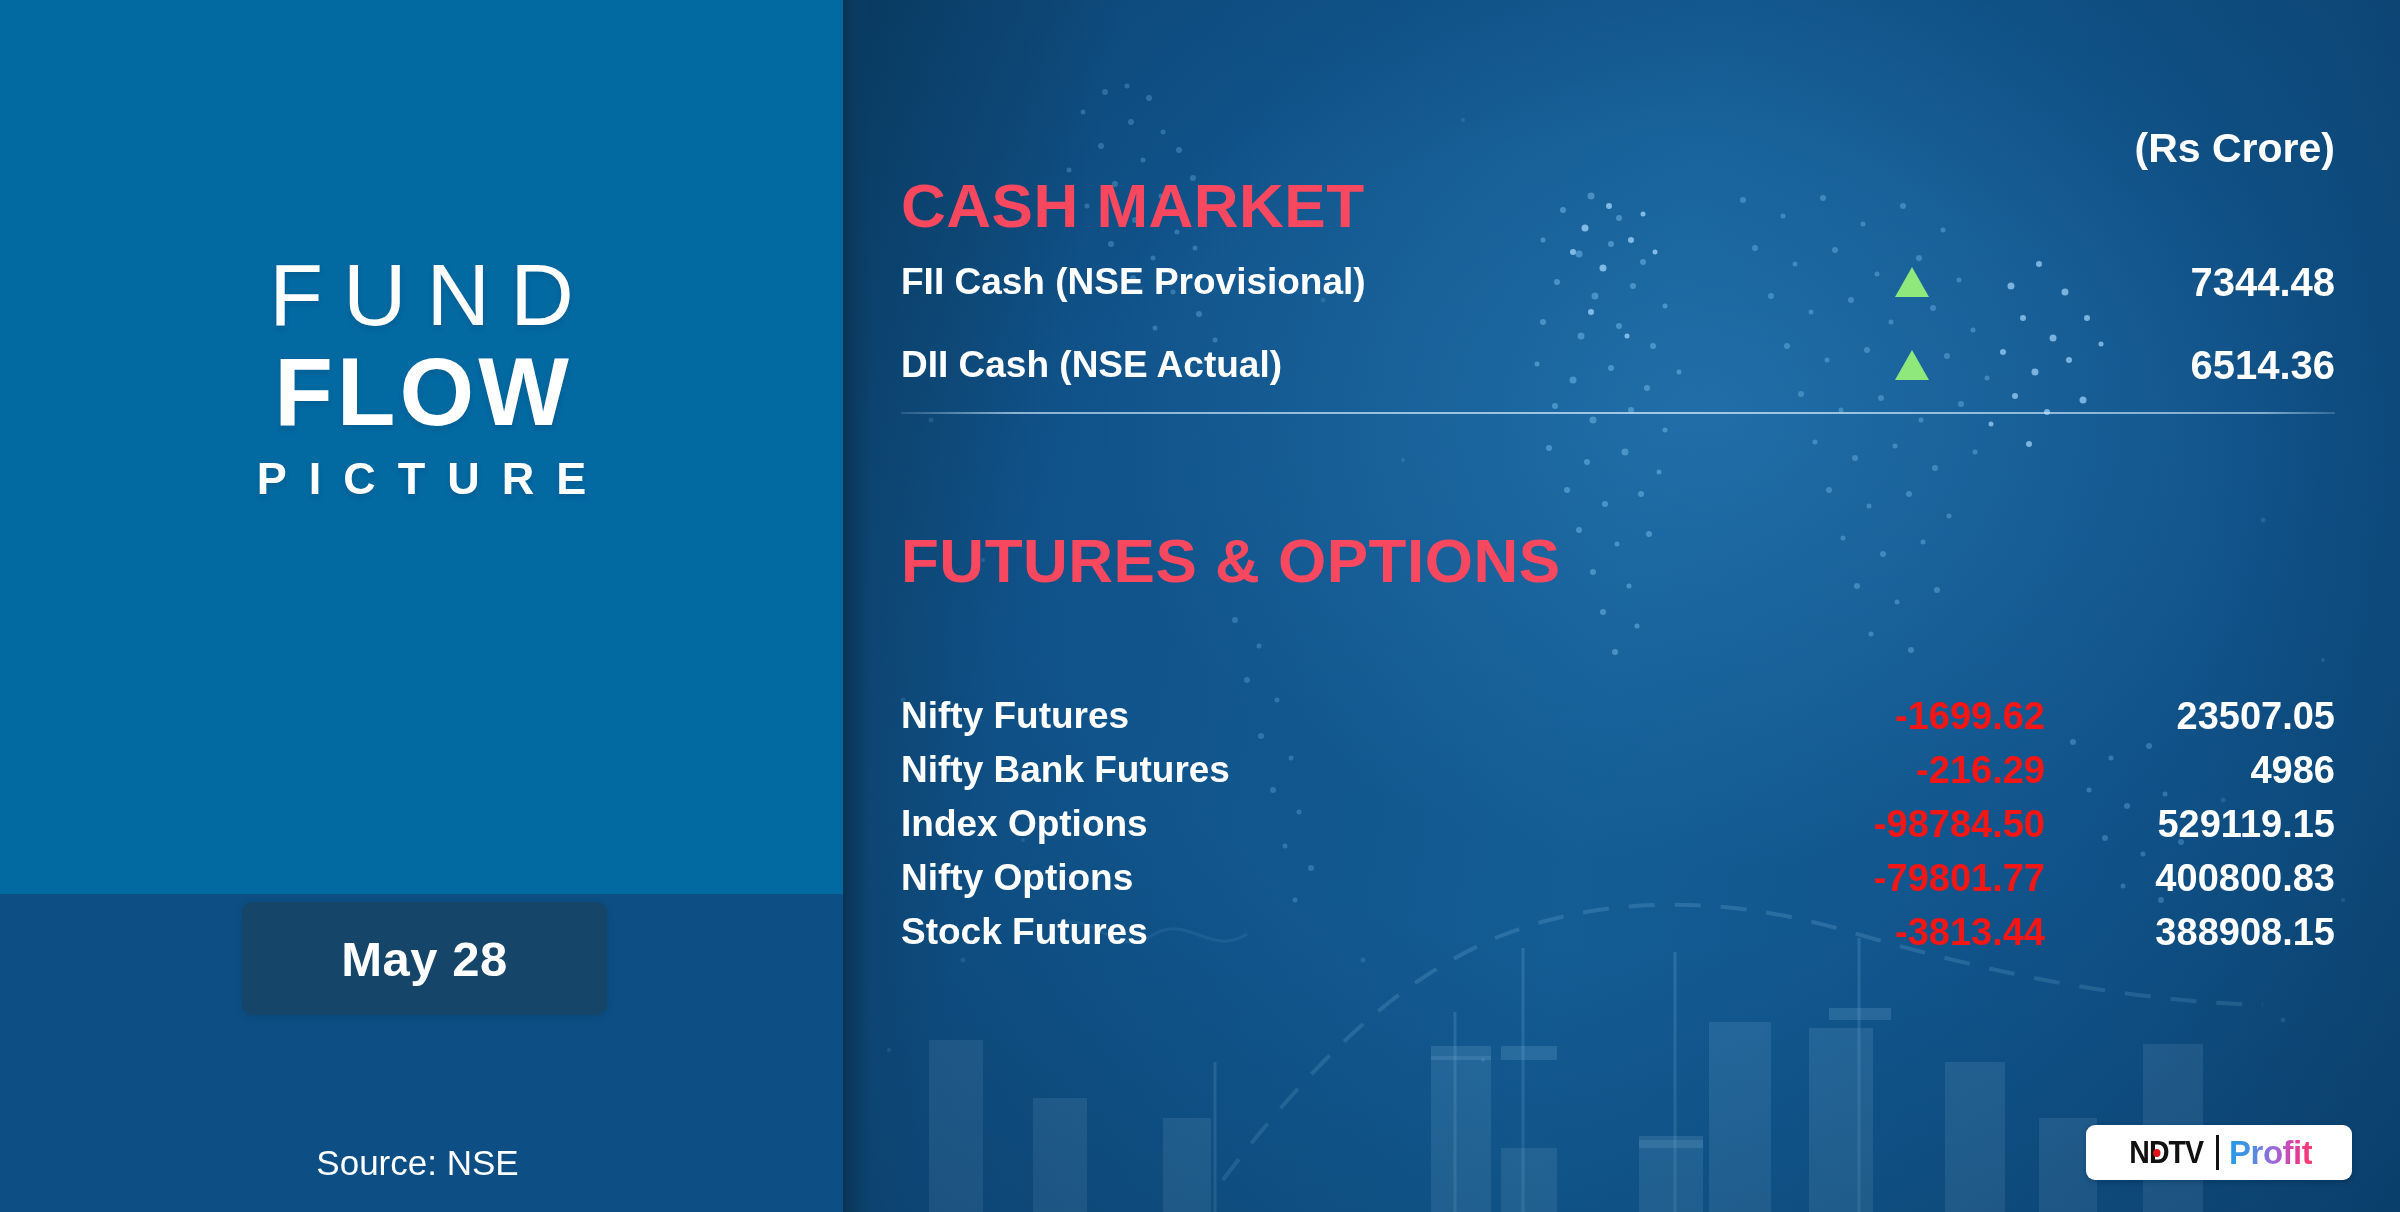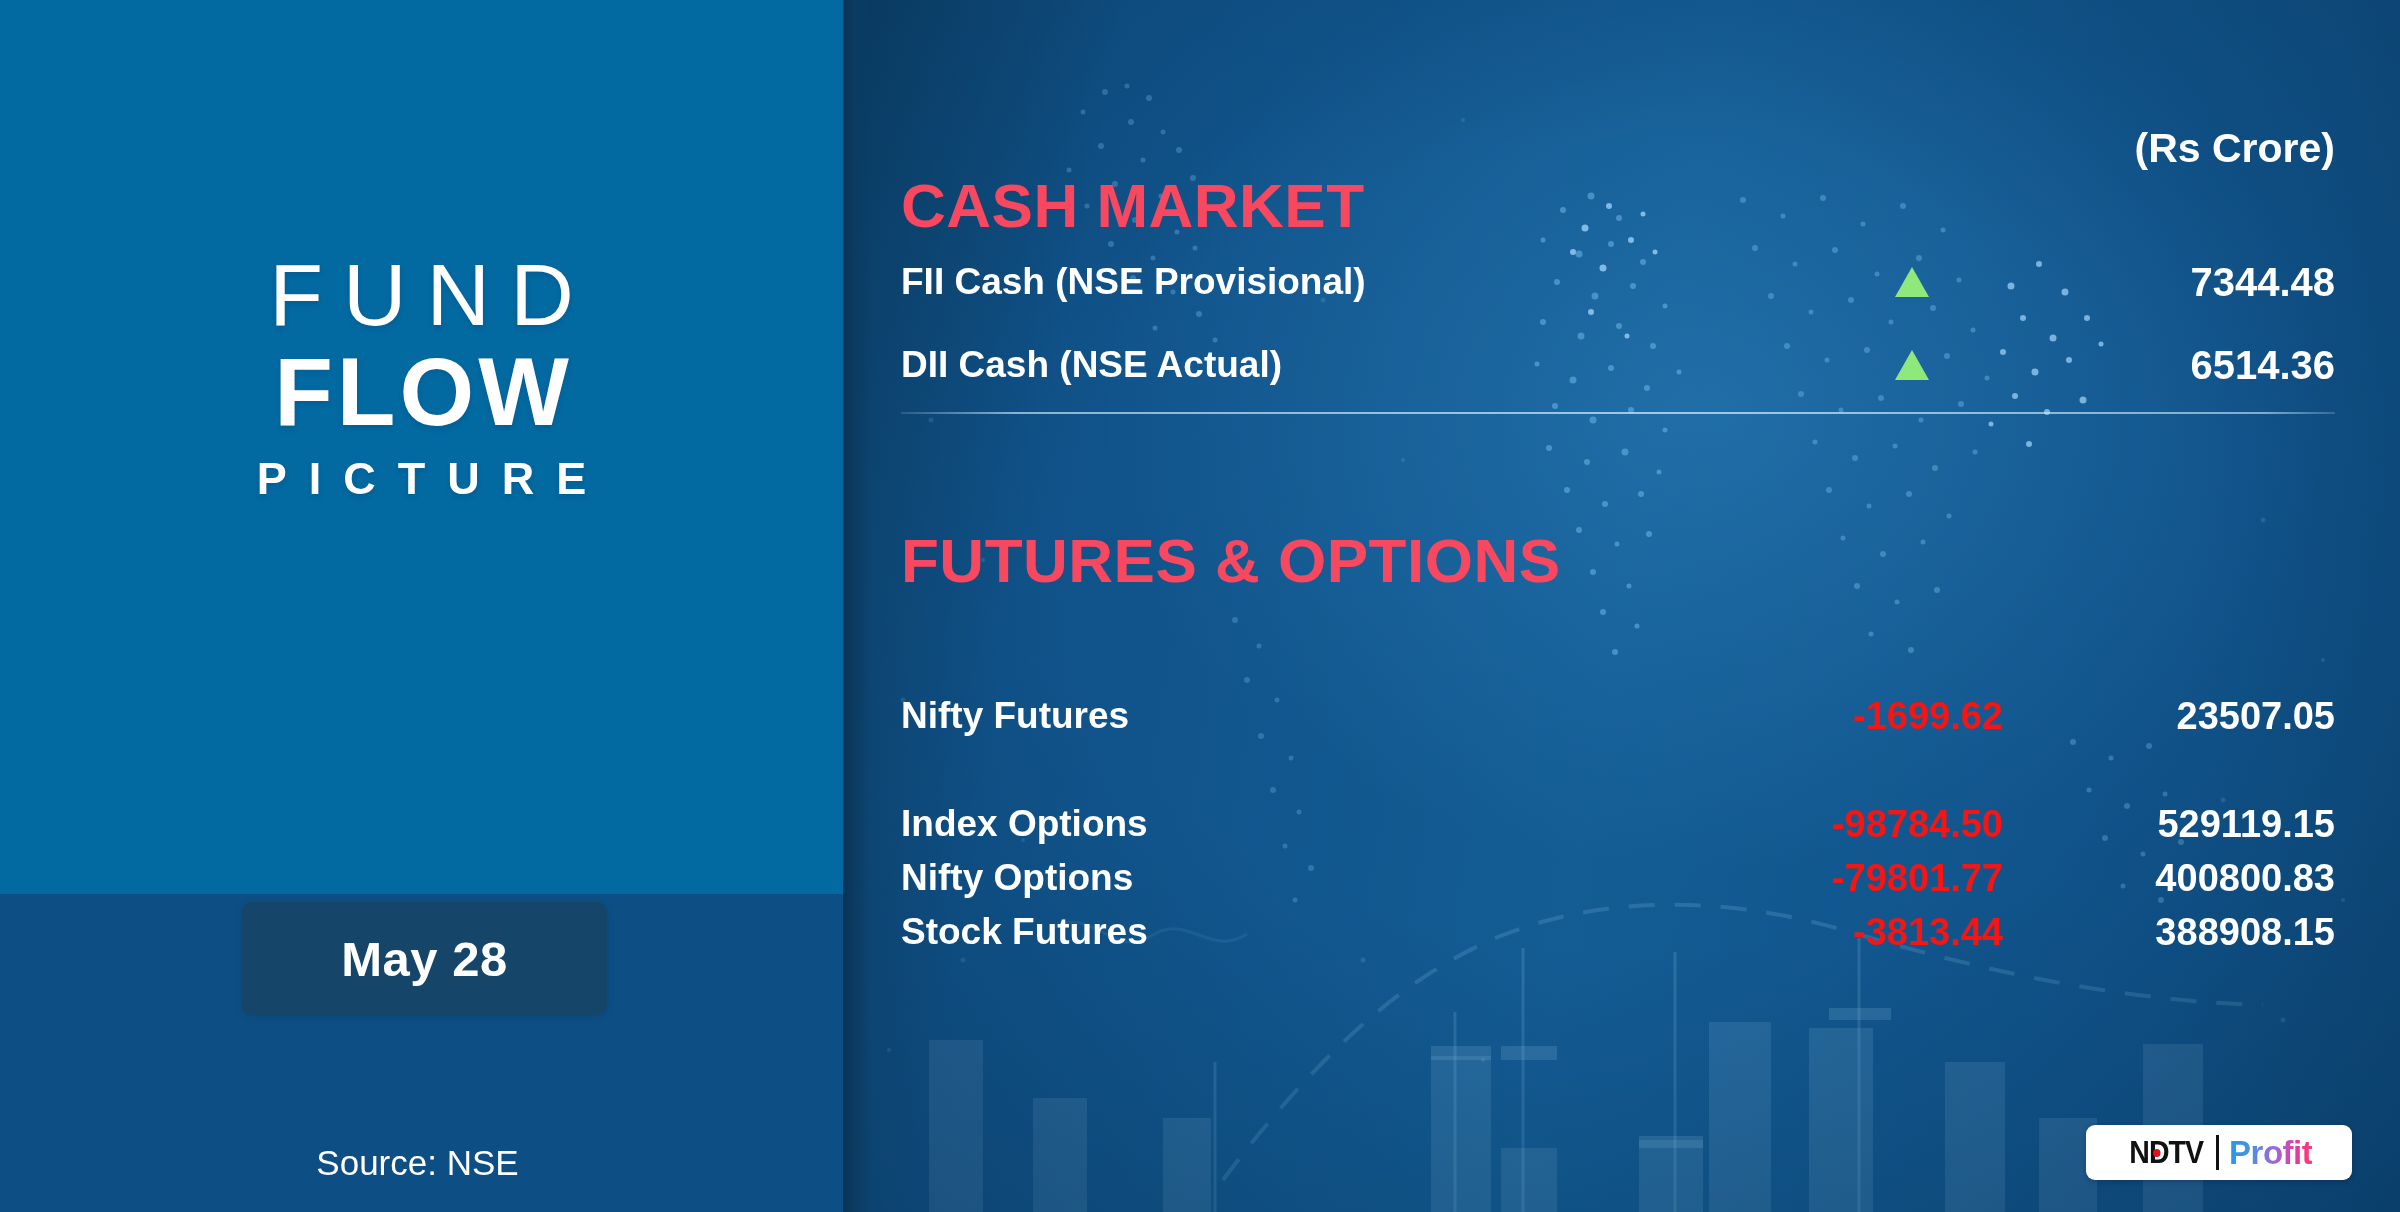--- a/index.html
+++ b/index.html
@@ -212,21 +212,20 @@
     text-align:right;
     white-space:nowrap;
   }
 
   .fno-row {
     position:absolute;
     left:58px; right:65px;
     height:52px;
     display:flex;
     align-items:center;
-    gap:42px;
   }
   .fno-row .lbl {
     color:#ffffff;
     font-size:37px;
     font-weight:bold;
     white-space:nowrap;
     flex:1 1 auto;
   }
   .fno-row .net {
     color:#f41515;
@@ -582,20 +581,25 @@
       <div class="divider"></div>
 
       <div class="section-title title-fno">FUTURES &amp; OPTIONS</div>
 
 
       <div class="fno-row fr0">
         <span class="lbl">Nifty Futures</span>
         <span class="net">-1699.62</span>
         <span class="oi">23507.05</span>
       </div>
+      <div class="fno-row fr1">
+        <span class="lbl">Nifty Bank Futures</span>
+        <span class="net">-216.29</span>
+        <span class="oi">4986</span>
+      </div>
       <div class="fno-row fr2">
         <span class="lbl">Index Options</span>
         <span class="net">-98784.50</span>
         <span class="oi">529119.15</span>
       </div>
       <div class="fno-row fr3">
         <span class="lbl">Nifty Options</span>
         <span class="net">-79801.77</span>
         <span class="oi">400800.83</span>
       </div>

